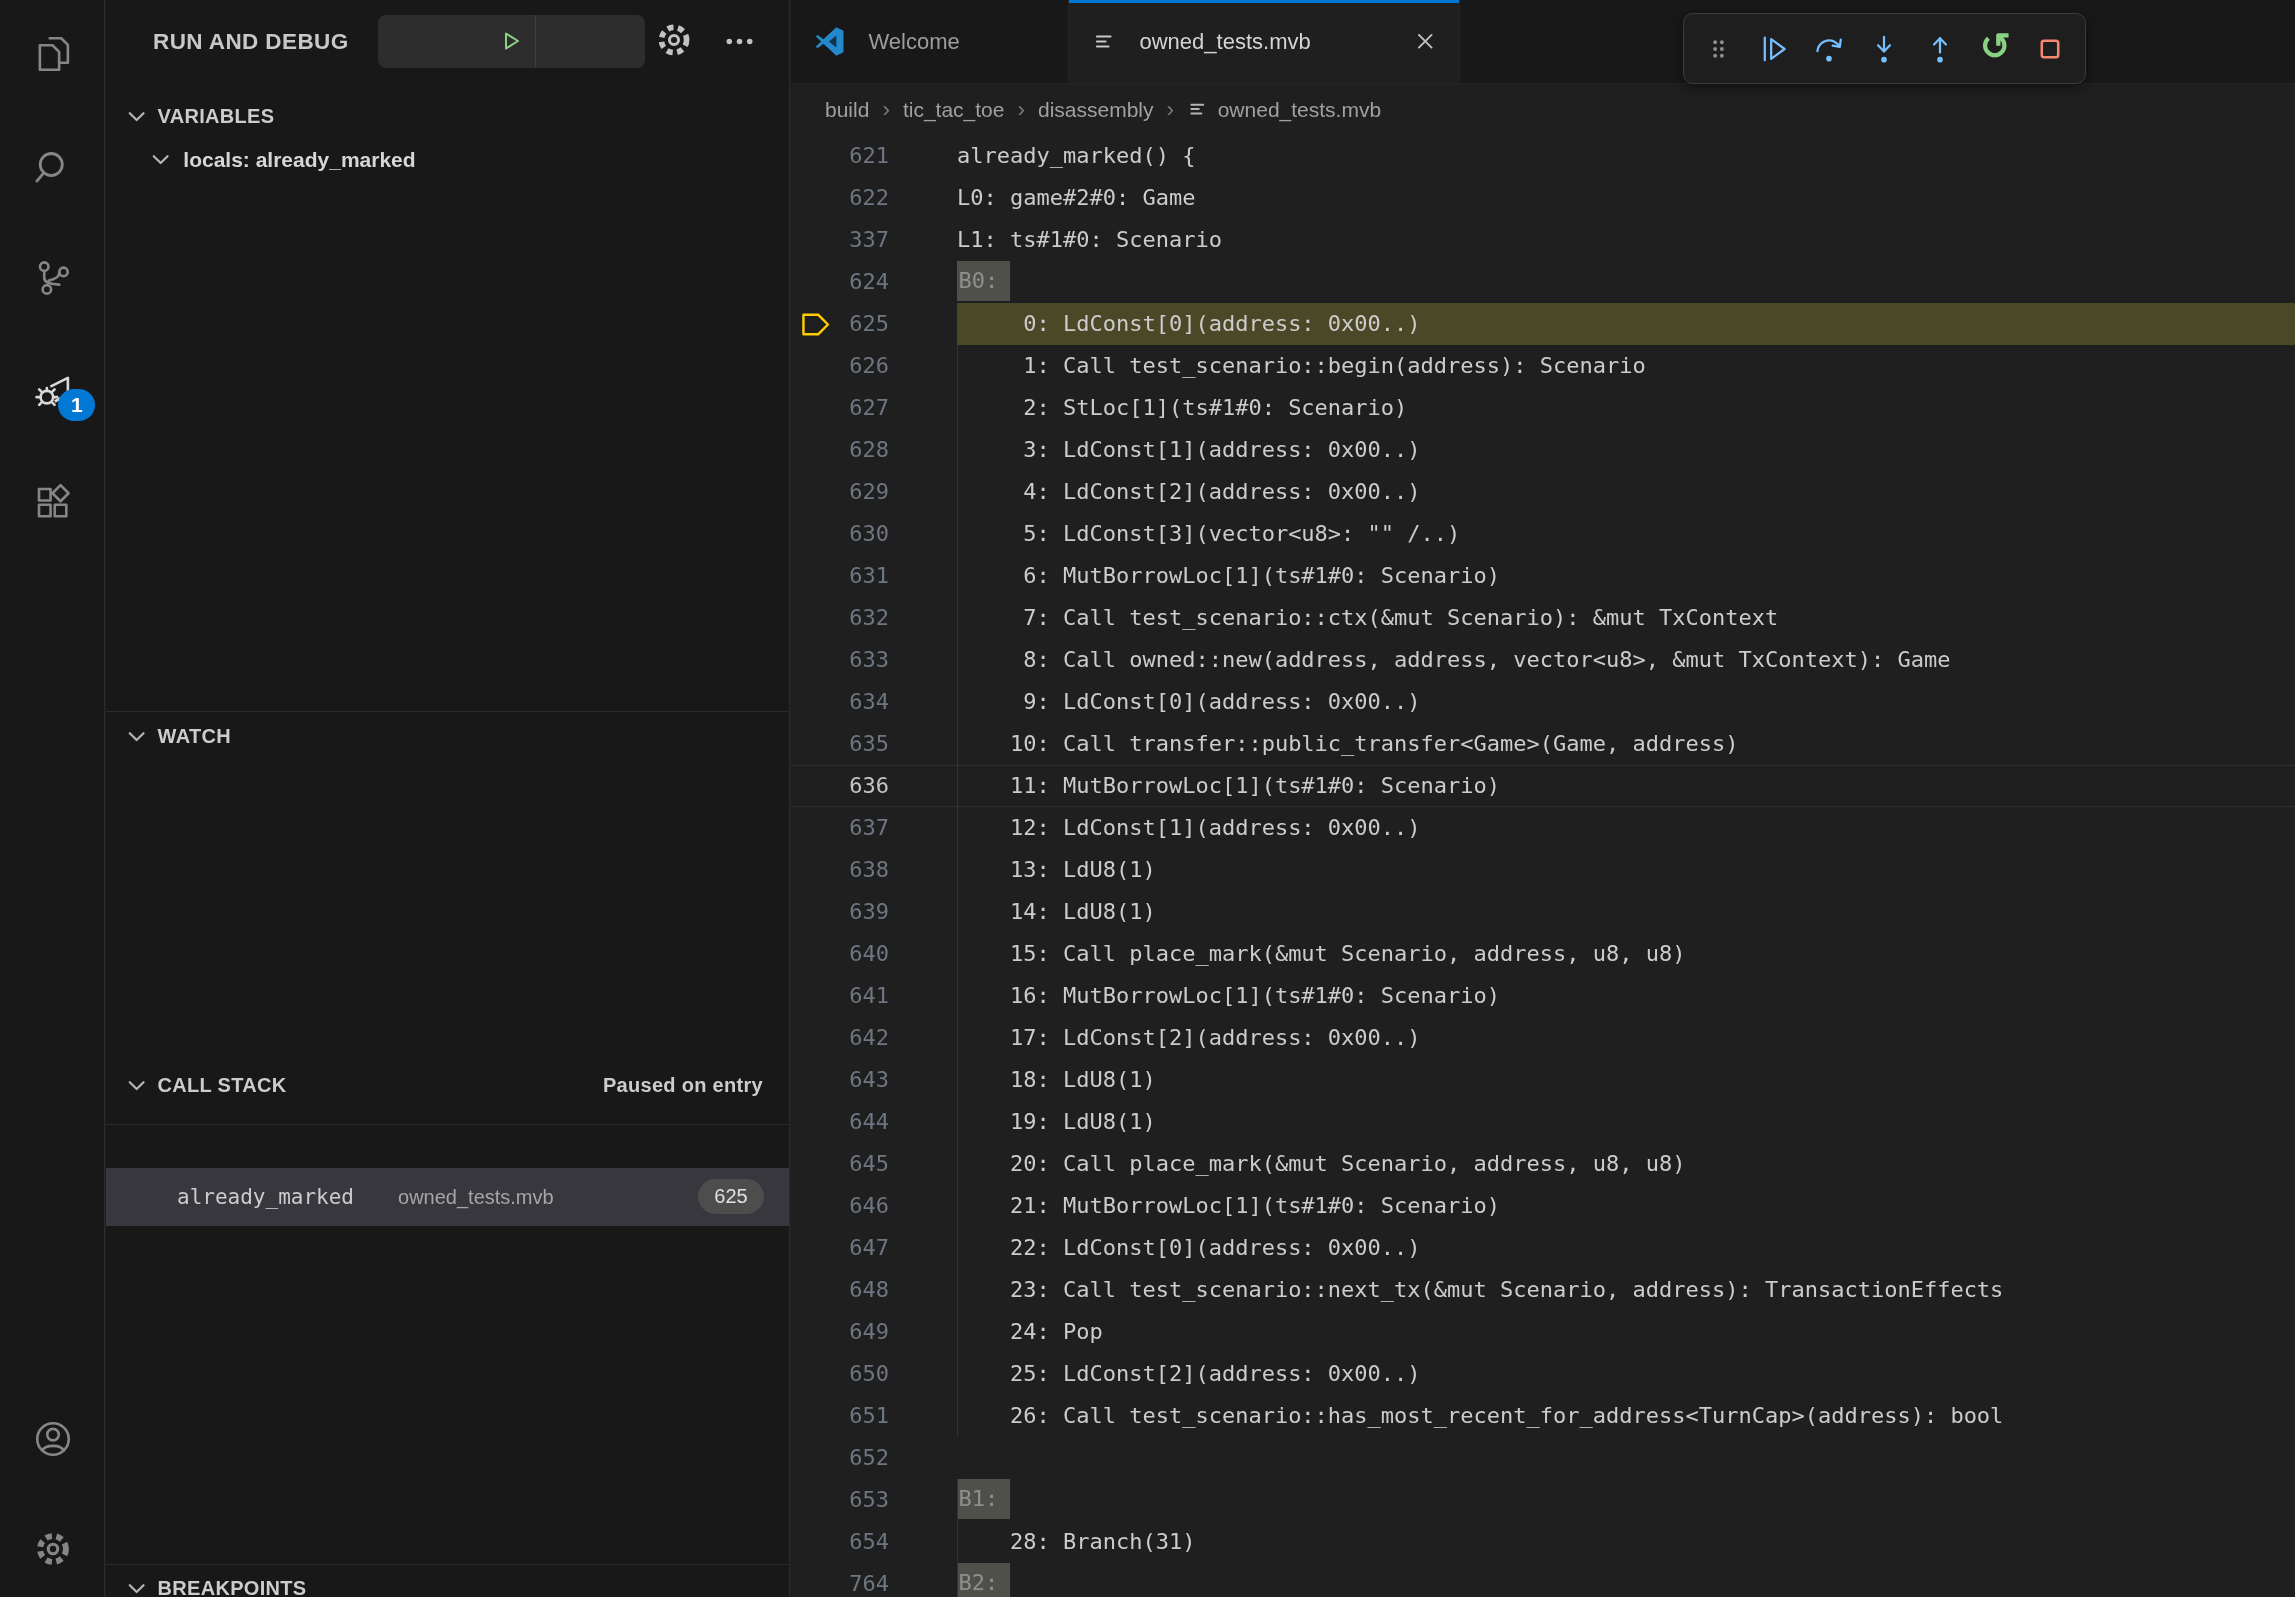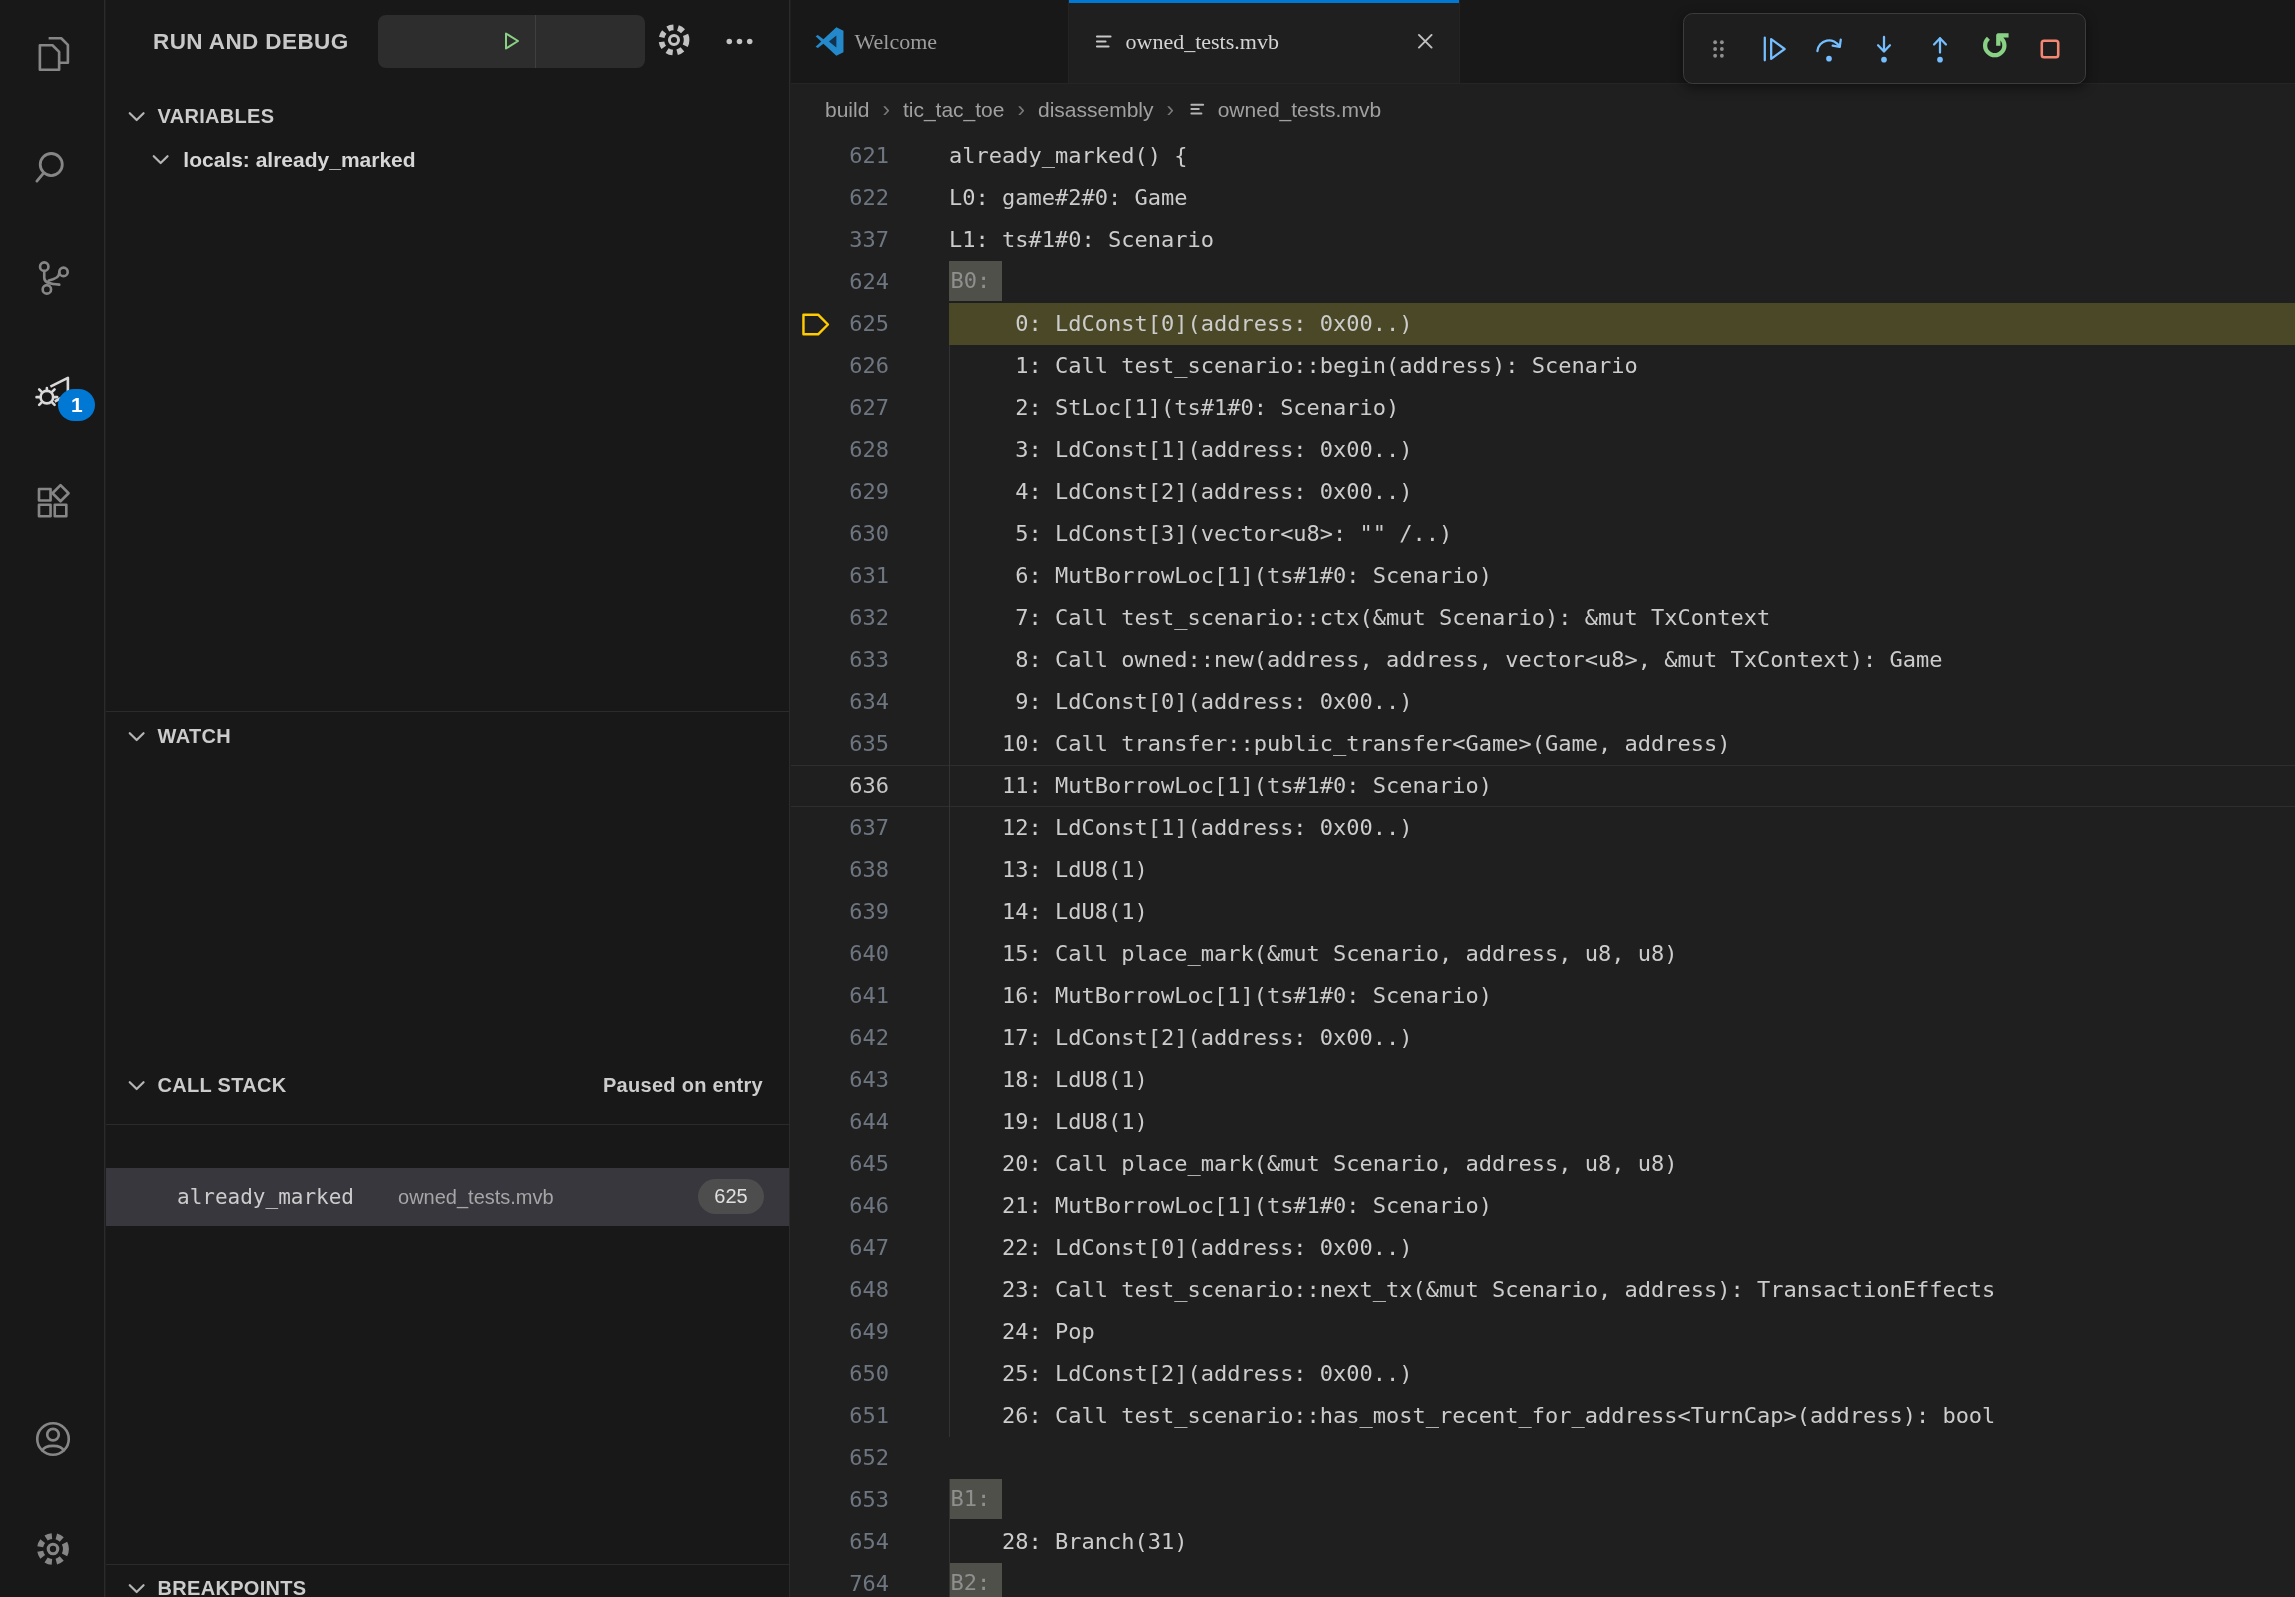--- a/index.html
+++ b/index.html
@@ -52,40 +52,40 @@
   .frame-name { font-family:"DejaVu Sans Mono", monospace; font-size:21px; color:#cccccc; margin-left:71px; }
   .frame-file { font-size:20px; color:#a6a6a6; margin-left:44px; }
   .frame-badge { position:absolute; right:25px; top:11.3px; min-width:66px; height:35px; border-radius:17.7px;
     background:#4d4d4d; color:#e0e0e0; font-size:20px; display:flex; align-items:center; justify-content:center; padding:0 11.3px; }
 
   
   .tabbar { position:absolute; left:791px; top:0; right:0; height:84px; background:#181818;
     border-bottom:0.8px solid #252525; display:flex; z-index:1; }
   .tab { position:relative; display:flex; align-items:center; padding:0 22.5px; font-size:22px;
     cursor:pointer; white-space:nowrap; border-right:0.8px solid #242424; }
-  .tab .tab-label { margin-left:10px;font-family:Liberation Serif, serif; }
+  .tab .tab-label { margin-left:24px; }
   .tab.inactive { width:278px; color:#9d9d9d; }
   .tab.active { width:391px; background:#1f1f1f; color:#d4d4d4; }
   .tab.active::before { content:""; position:absolute; top:0; left:0; right:0; height:3.2px; background:#0078d4; }
   .tab-close { margin-left:auto; color:#c0c0c0; cursor:pointer; }
 
   .breadcrumb { position:absolute; left:791px; top:84px; right:0; height:51px; background:#1f1f1f;
     display:flex; align-items:center; padding-left:34px; font-size:21px; color:#a0a0a0; }
   .crumb { cursor:pointer; }
   .crumb-sep { color:#7a7a7a; font-size:22.5px; margin:0 13px; }
   .crumb-file-icon { margin-right:9.7px; color:#b5b5b5; }
 
   .code-area { position:absolute; left:791px; top:135px; right:0; bottom:0; background:#1f1f1f;
     overflow:hidden; font-family:"DejaVu Sans Mono", monospace; font-size:22px; }
   .code-row { display:flex; height:42px; line-height:42px; position:relative; }
   .code-row.cursor { box-shadow: inset 0 0.8px 0 #343434, inset 0 -0.8px 0 #343434; }
   .gutter { width:158px; flex:none; text-align:right; padding-right:60px; color:#6e7681; position:relative; cursor:pointer; }
   .code-row.cursor .gutter { color:#c6c6c6; }
   .exec-arrow { position:absolute; left:9.7px; top:5.6px; }
-  .content { flex:1; white-space:pre; position:relative; color:#cccccc; }
+  .content { flex:1; white-space:pre; position:relative; color:#cccccc;margin-left:8px; }
   .content.exec { background:#4b4827; }
   .ig { position:absolute; left:0; top:0; bottom:0; width:0.8px; background:#333333; }
   .blabel { display:inline-block; height:40px; line-height:40px; vertical-align:top;
     background:#50504b; color:#8f8f8f; padding:0 11.3px 0 1.6px; }
 
   
   .debug-toolbar { position:absolute; left:1683px; top:13px; width:403px; height:71px;
     background:#1e1e1e; border:0.8px solid #3c3c3c; border-radius:9.7px;
     box-shadow:0 3.2px 11.3px rgba(0,0,0,0.45); display:flex; align-items:center;
     justify-content:space-between; padding:0 16px; z-index:6; }

